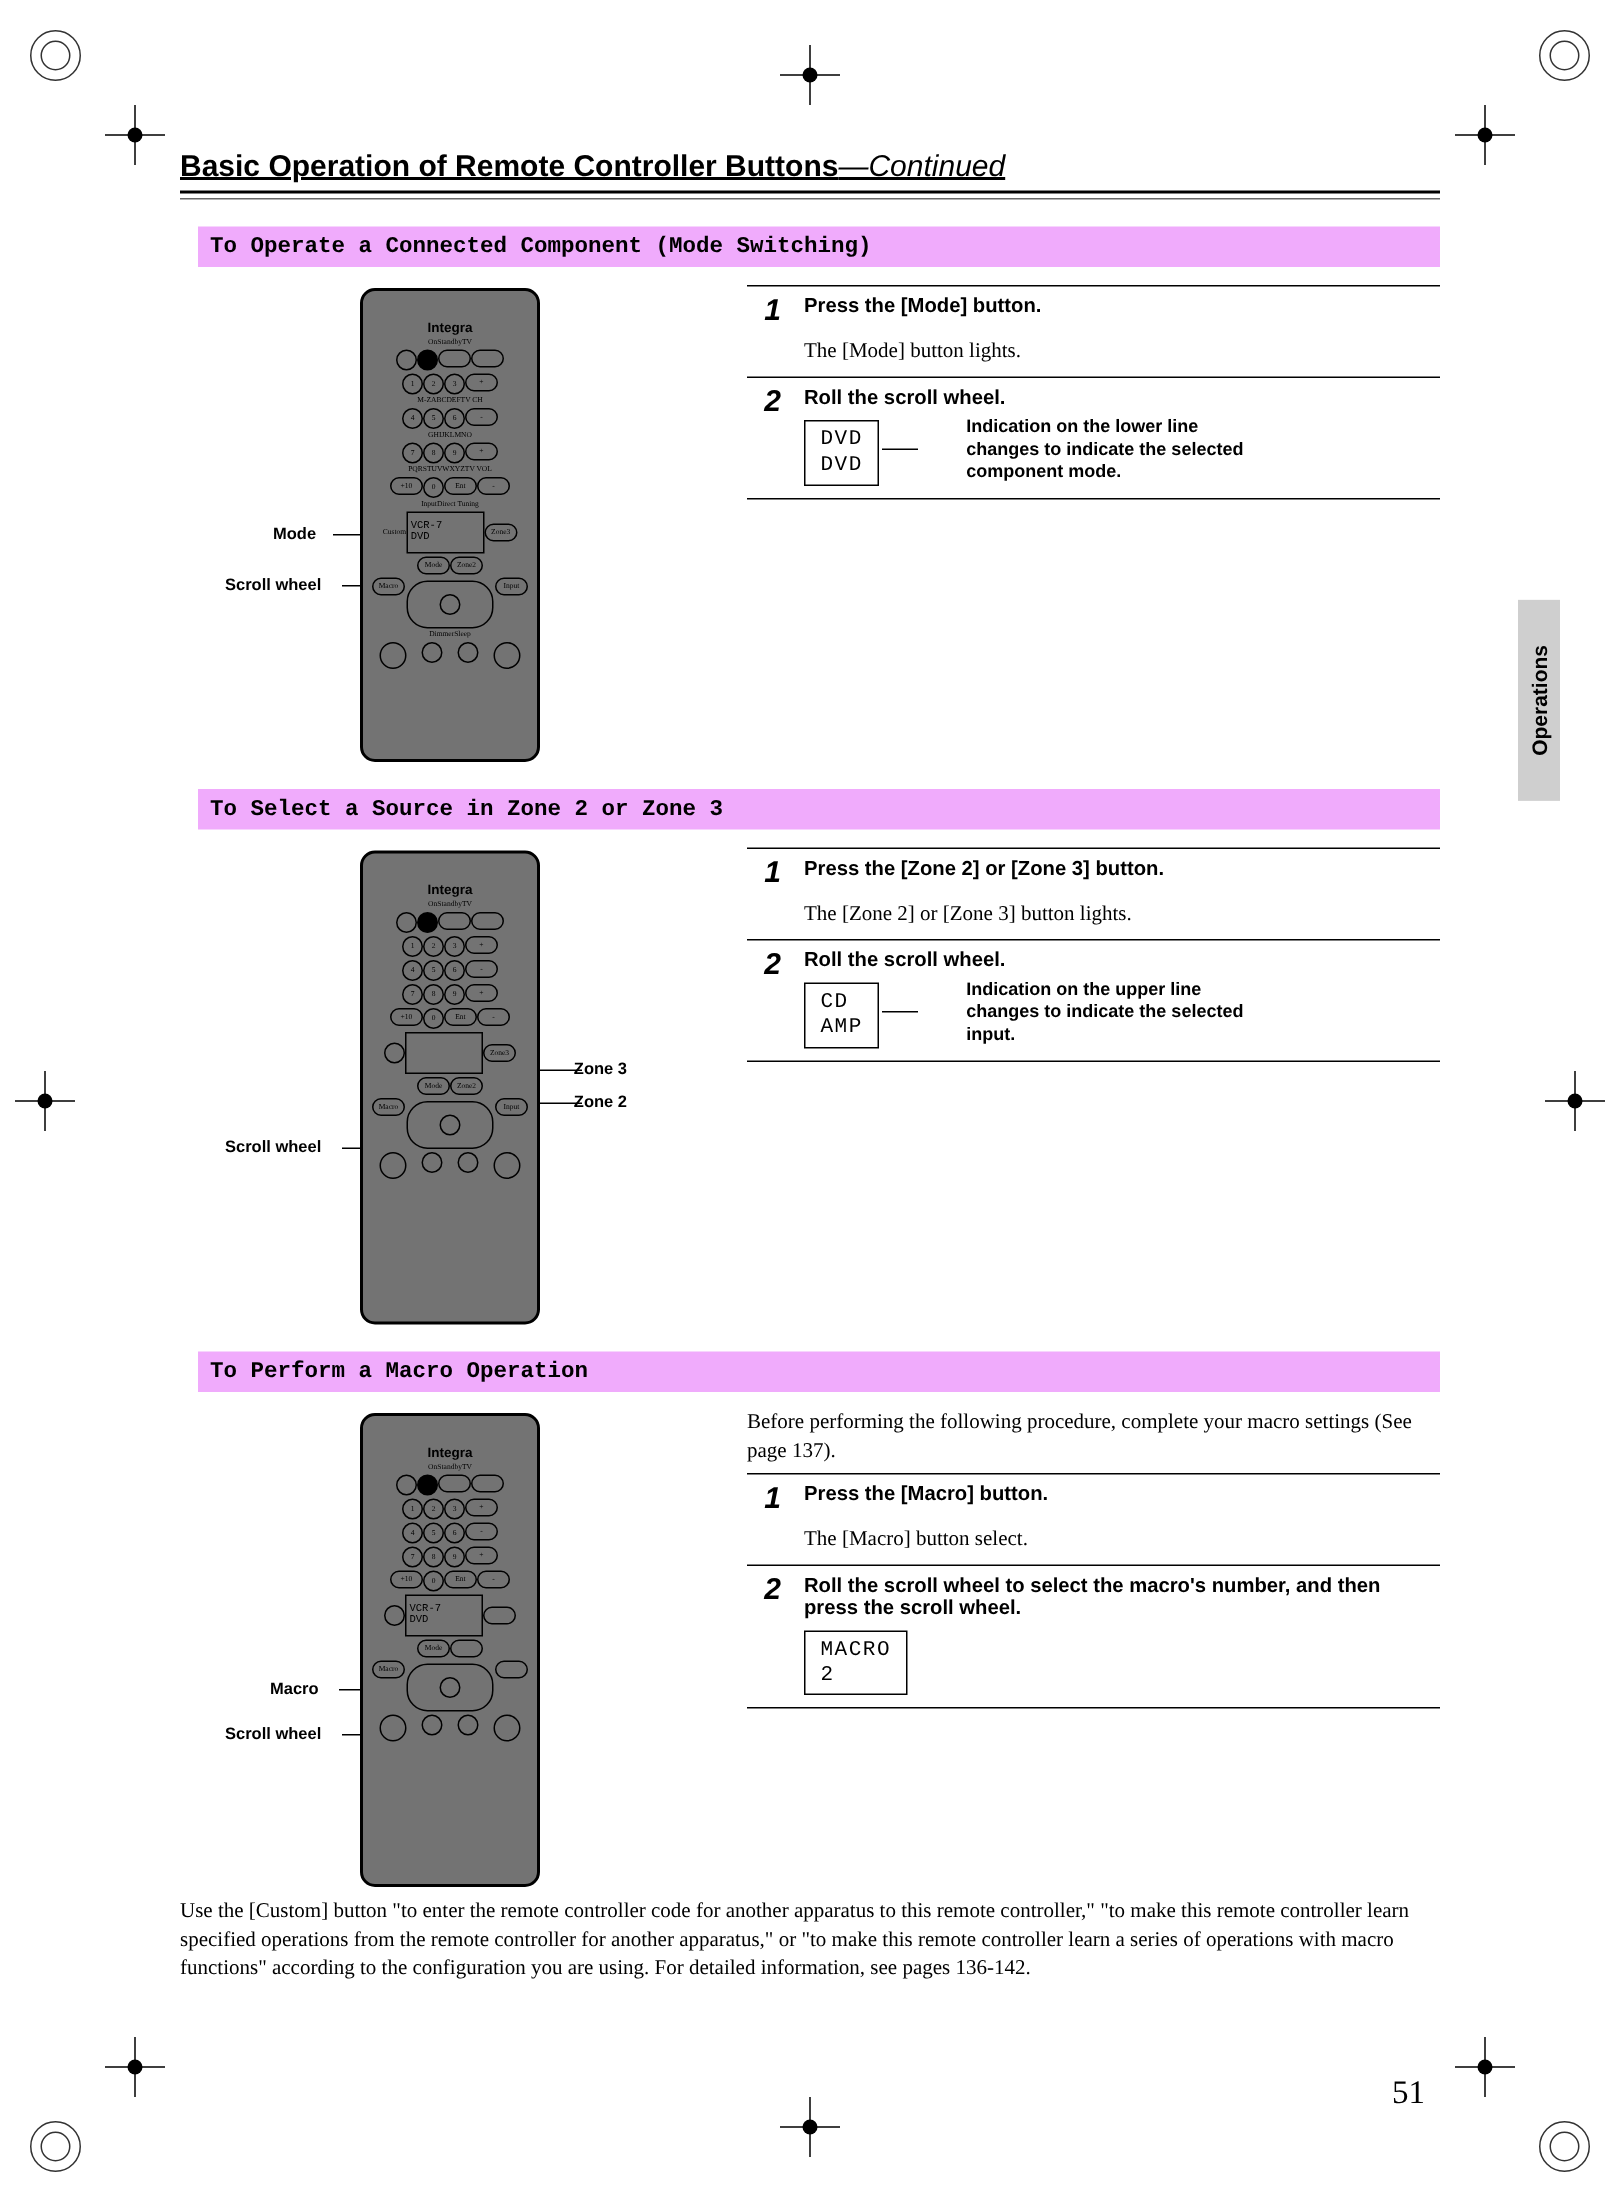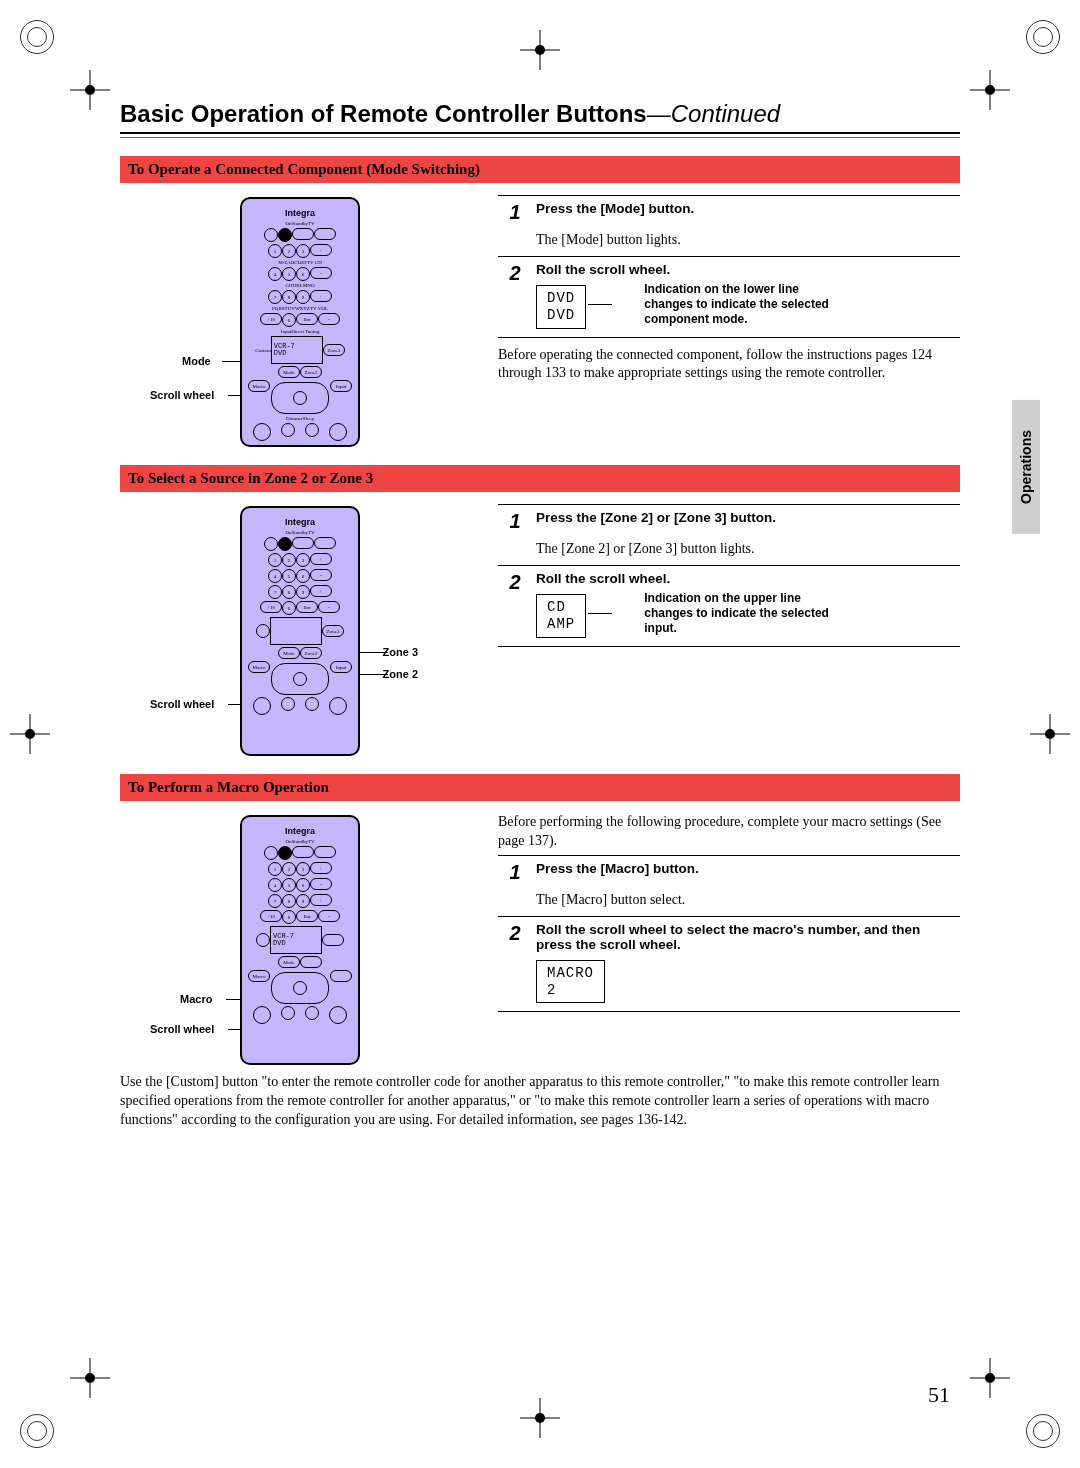--- a/index.html
+++ b/index.html
@@ -51,41 +51,42 @@
   .crosshair.bottom{ bottom:30px; left:50%; transform:translateX(-50%);}
   .crosshair.left{ left:10px; top:50%; transform:translateY(-50%);}
   .crosshair.right{ right:10px; top:50%; transform:translateY(-50%);}
   .crosshair.tl2{ top:70px; left:70px;}
   .crosshair.tr2{ top:70px; right:70px;}
   .crosshair.bl2{ bottom:70px; left:70px;}
   .crosshair.br2{ bottom:70px; right:70px;}
 
   h1.page-title {
     font-family: Arial, Helvetica, sans-serif;
-    font-size: 24px;
+    font-size: 20px;
     font-weight: bold;
     margin: 0 0 4px 0;
+    text-decoration: underline;
   }
   h1.page-title .cont{
     font-style: italic;
     font-weight: normal;
   }
   .title-rule {
     border-top: 2px solid #000;
     border-bottom: 1px solid #666;
     height: 3px;
     margin-bottom: 14px;
   }
   .section-bar {
-    background: #ef4444;
+    background: #f0abfc;
     padding: 5px 8px;
-    font-family: Liberation Serif, serif;
+    font-family: Liberation Mono, monospace;
     font-weight: bold;
     font-size: 15px;
-    margin: 18px 0 8px 0;
+    margin: 18px 0 8px 12px;
   }
   .two-col {
     display: flex;
     gap: 18px;
   }
   .left-col {
     flex: 0 0 360px;
     display:flex;
     align-items:flex-start;
     justify-content:center;
@@ -143,27 +144,27 @@
     right:130px;
     bottom:60px;
     font-family:"Times New Roman",serif;
     font-size:22px;
   }
 
   
   .remote-wrap{ position:relative; }
   .remote {
     width: 120px;
-    height: 250px;
+    height: 316px;
     border: 2px solid #000;
     border-radius: 10px;
-    background:#c4b5fd;
+    background:#737373;
     position:relative;
     box-sizing:border-box;
-    padding:7px 6px;
+    padding:17px 6px;
   }
   .remote .brand{
     font-family: Arial, sans-serif;
     font-weight:bold;
     font-size:9px;
     text-align:center;
     margin:2px 0 3px 0;
   }
   .btn-row{ display:flex; justify-content:center; margin:2px 0;}
   .rbtn{ width:18px;height:12px;border:1px solid #000;border-radius:6px;font-size:5px;display:flex;align-items:center;justify-content:center;}
@@ -341,21 +342,20 @@
                 <div>DVD</div>
                 <div>DVD</div>
               </div>
               <div class="lcd-line"></div>
               <div class="lcd-note">Indication on the lower line changes to indicate the selected component mode.</div>
             </div>
           </td>
         </tr>
       </tbody>
         </table>
-      <p class="para">Before operating the connected component, follow the instructions pages 124 through 133 to make appropriate settings using the remote controller.</p>
     </div>
   </div>
 
   <div class="section-bar">To Select a Source in Zone 2 or Zone 3</div>
   <div class="two-col">
     <div class="left-col">
       <div class="remote-wrap">
         <div class="callout" style="right:-58px;top:140px;">Zone 3</div>
         <div class="cl-line" style="left:108px;top:146px;width:40px;"></div>
         <div class="callout" style="right:-58px;top:162px;">Zone 2</div>

